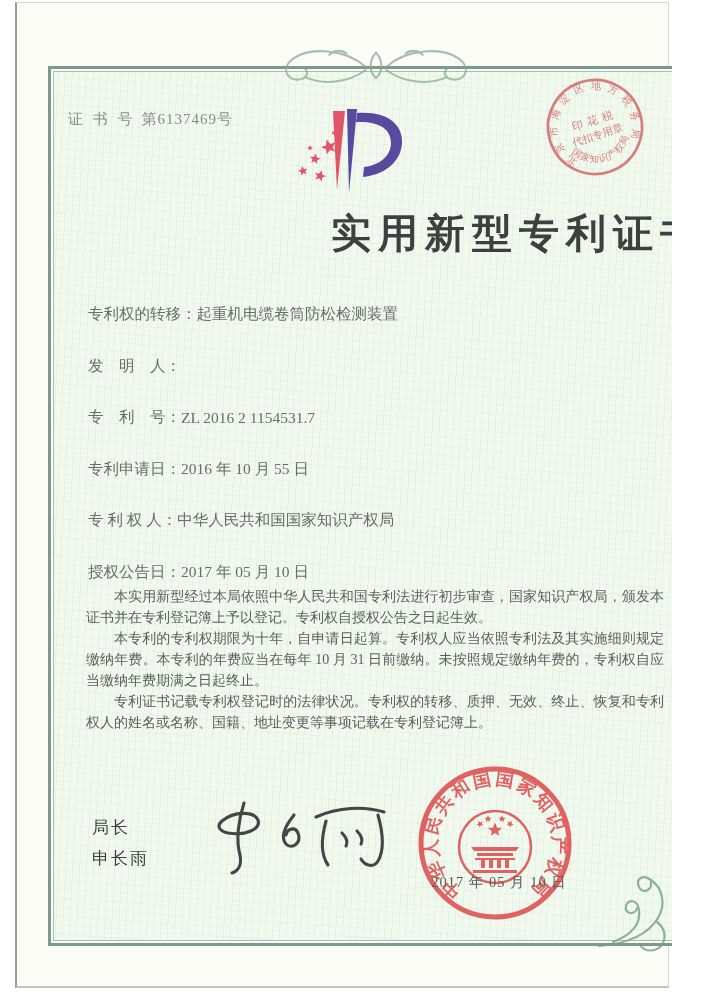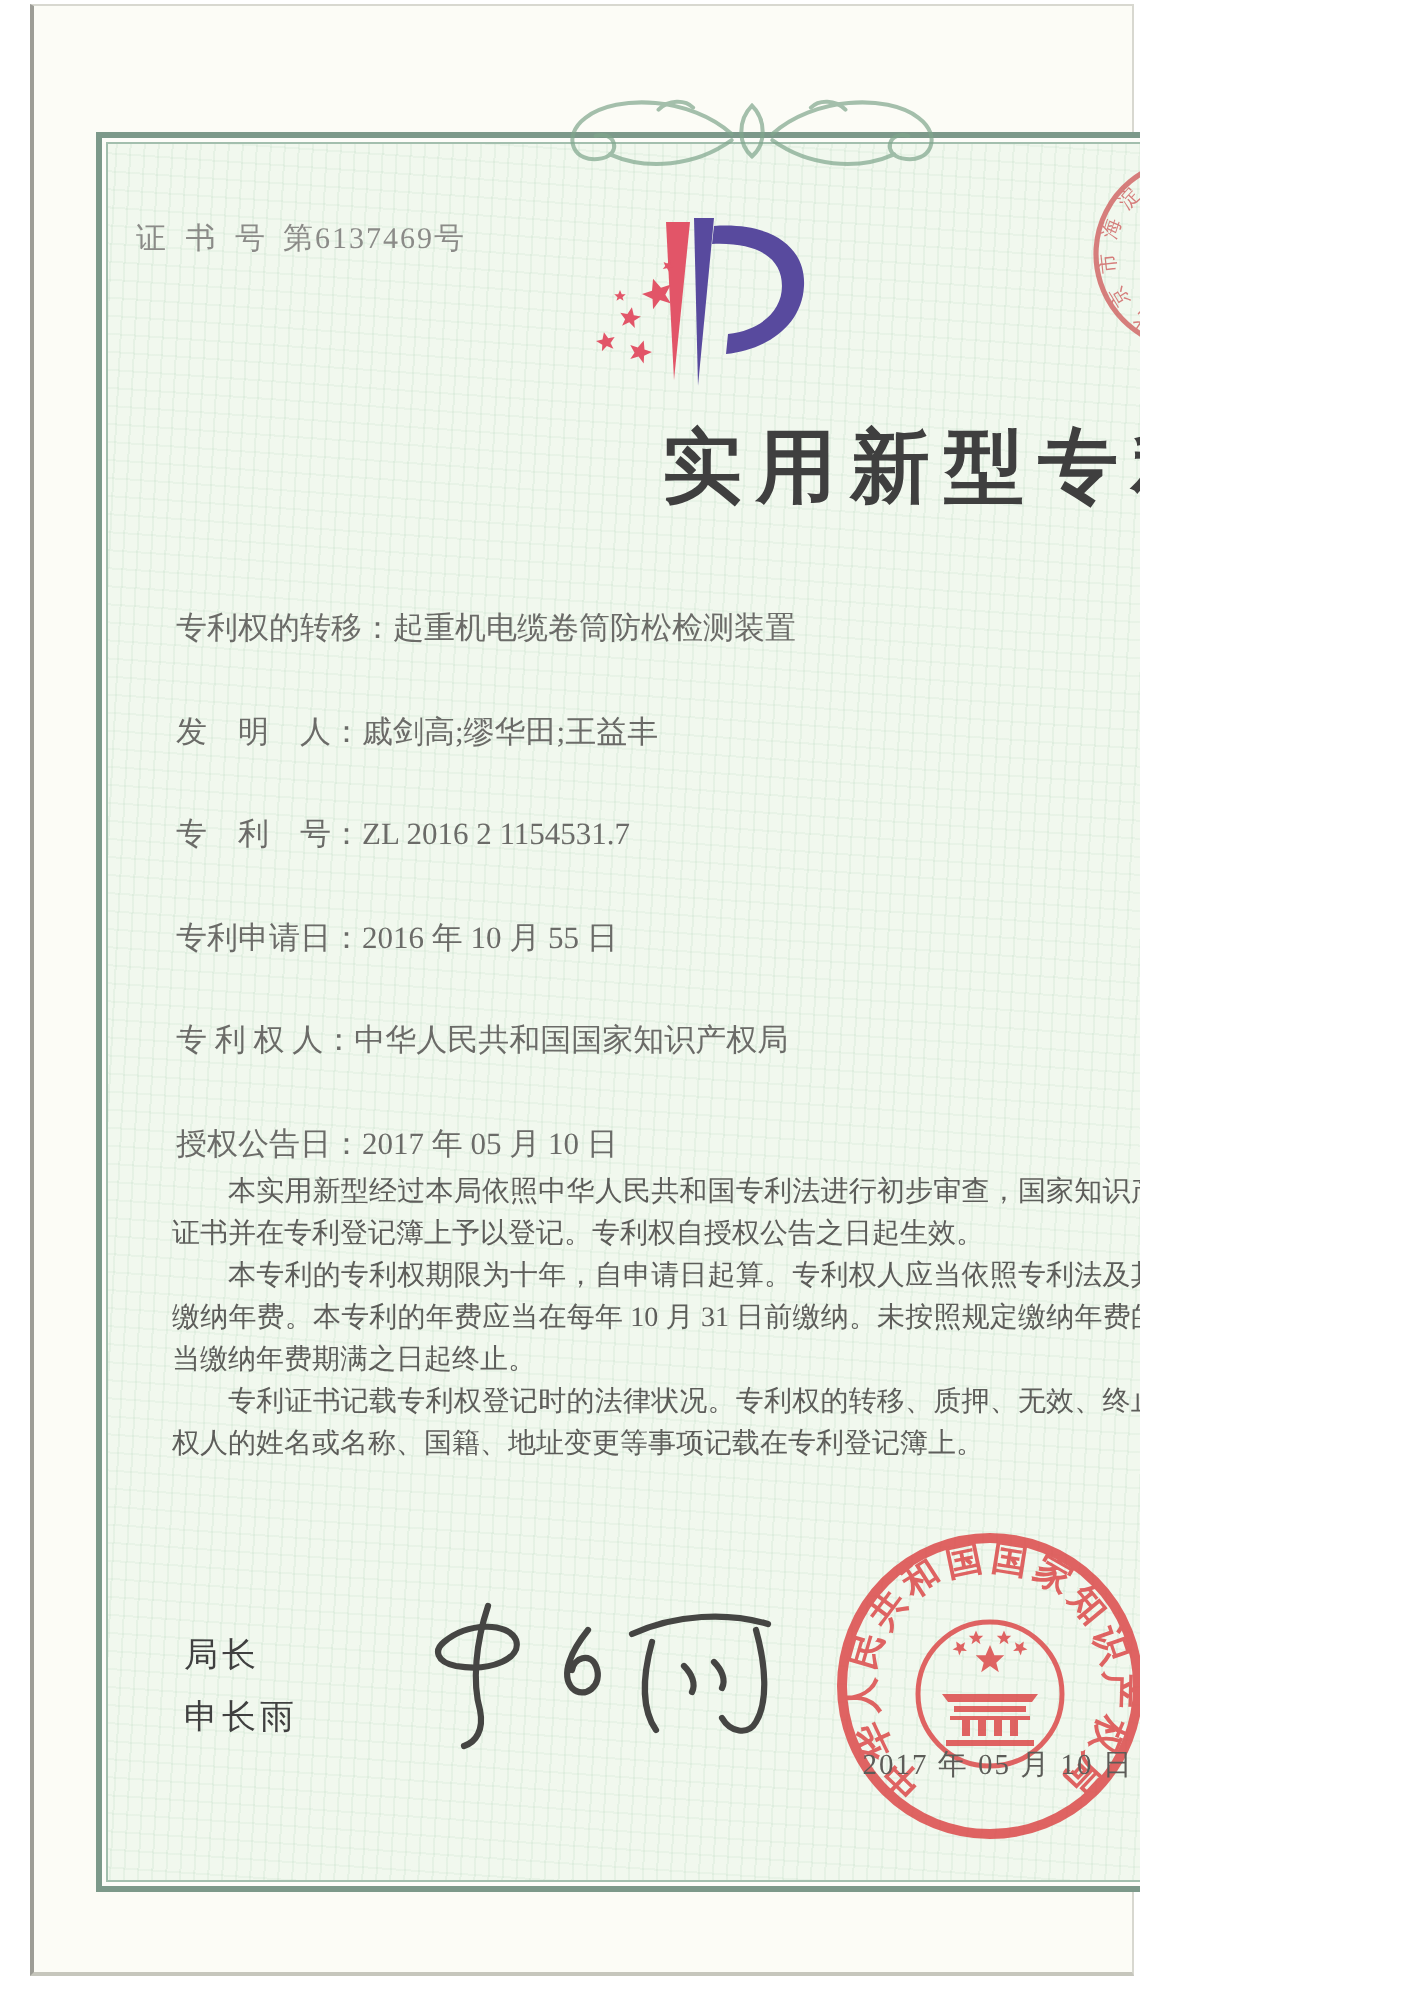--- a/index.html
+++ b/index.html
@@ -1,16 +1,16 @@
 <!DOCTYPE html>
 <html><head>
 <meta charset="utf-8">
 <style>
   html,body{margin:0;padding:0;background:#ffffff;}
-  .screen{position:relative;width:570px;height:1000px;background:#fff;overflow:hidden;
+  .screen{position:relative;width:672px;height:1000px;background:#fff;overflow:hidden;
           font-family:"Liberation Serif","DejaVu Serif",serif;}
   .paper{position:absolute;left:15px;top:2px;right:3px;bottom:12px;background:#fcfcf6;
          border:1px solid #d8d8d0;border-left:2px solid #9d9d96;border-bottom:2px solid #c6c6bc;}
   .frame{position:absolute;left:48px;top:66px;width:642px;height:880px;box-sizing:border-box;
          border:3px solid #7c998a;
          box-shadow:inset 0 0 0 2px #fdfdf9, inset 0 0 0 3px #a3bfae;
          background:
            repeating-linear-gradient(93deg, rgba(130,185,145,0.10) 0 1px, transparent 1px 7px),
            repeating-linear-gradient(4deg, rgba(130,185,145,0.08) 0 1px, transparent 1px 9px),
            #f1f8ee;}
@@ -97,21 +97,20 @@
 
   <div class="title">实用新型专利证书</div>
 
   <div class="fields">
     <div class="field-row">
       <span class="f-label">专利权的转移：</span>
         <span class="f-value">起重机电缆卷筒防松检测装置</span>
     </div>
     <div class="field-row">
       <span class="f-label">发　明　人：</span>
-        <span class="f-value">戚剑高;缪华田;王益丰</span>
     </div>
     <div class="field-row">
       <span class="f-label">专　利　号：</span>
         <span class="f-value">ZL 2016 2 1154531.7</span>
     </div>
     <div class="field-row">
       <span class="f-label">专利申请日：</span>
         <span class="f-value">2016 年 10 月 55 日</span>
     </div>
     <div class="field-row">

